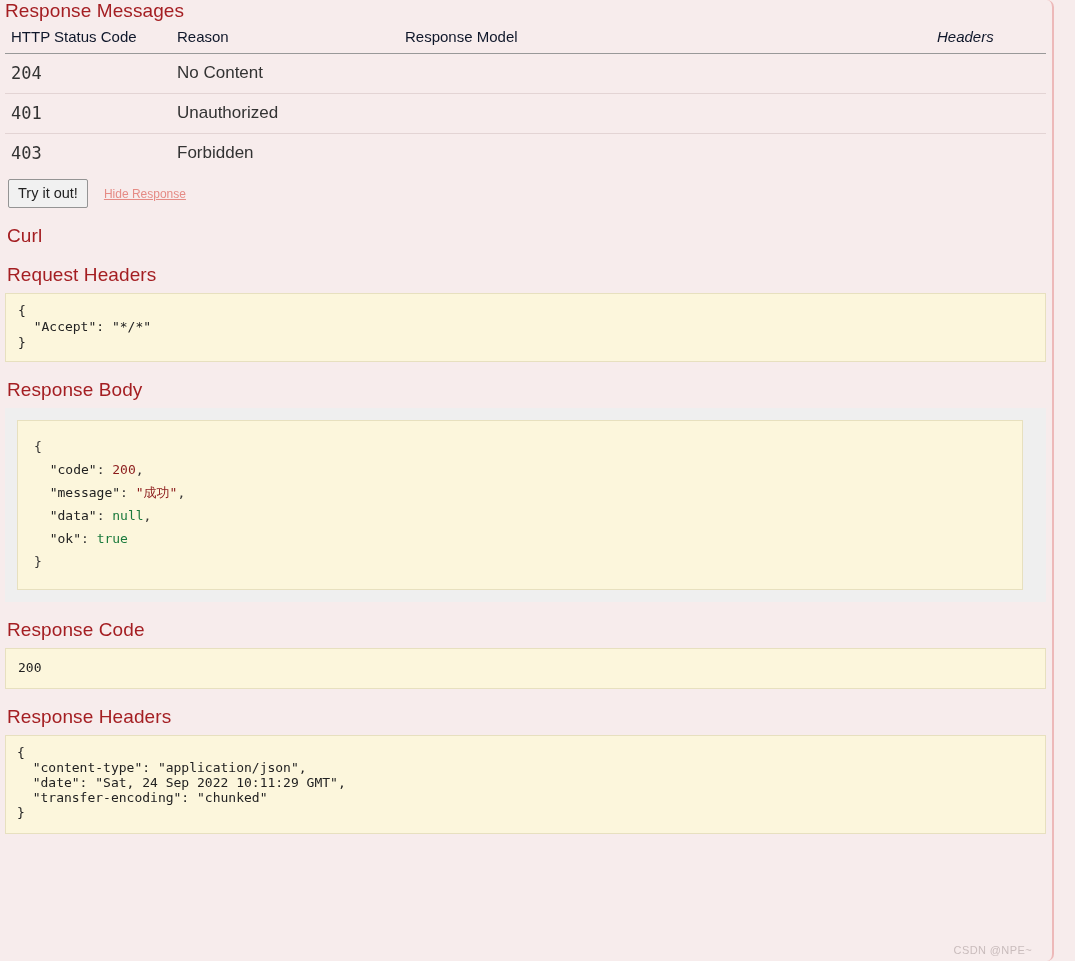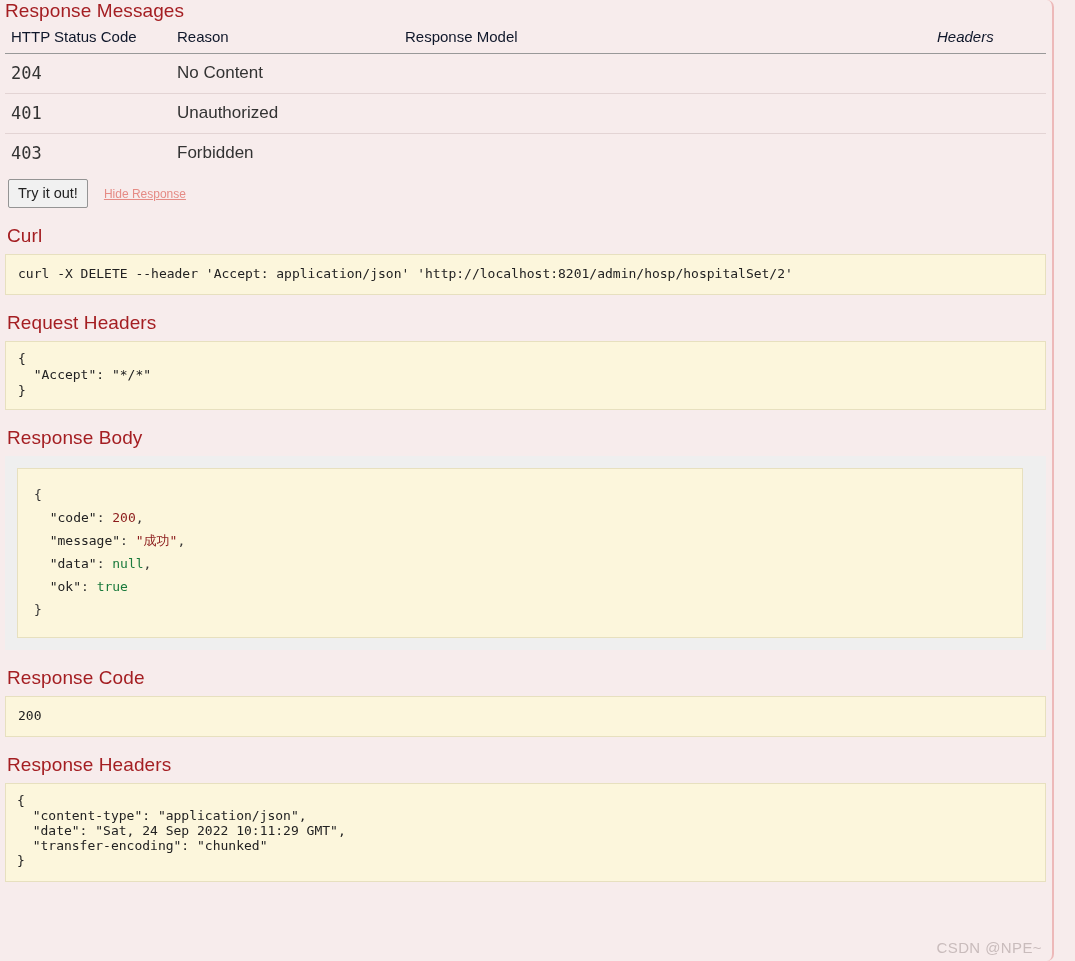--- a/index.html
+++ b/index.html
@@ -138,24 +138,24 @@
   .tok-str   { color: #8b1a1a; }
   .tok-bool  { color: #1a7a3c; }
   .tok-null  { color: #1a7a3c; }
   .tok-punct { color: #333; }
 
   pre.code-box.headers-body { line-height: 15px; padding: 9px 12px 13px 11px; }
 
   
   .watermark {
     position: absolute;
-    right: 10px;
+    right: 20px;
     bottom: 5px;
     font-family: "Liberation Sans", sans-serif;
-    font-size: 15px;
+    font-size: 11px;
     color: #c9bcbc;
     letter-spacing: 0.4px;
     user-select: none;
   }
 </style>
 </head>
 <body>
 
 <div class="page">
 
@@ -192,21 +192,20 @@
     </tbody>
   </table>
 
   <div class="action-row">
     <button class="try-btn">Try it out!</button>
     <a class="hide-response">Hide Response</a>
   </div>
 
   <div class="block">
     <h4 class="section-title">Curl</h4>
-    <pre class="code-box one-line">curl -X DELETE --header 'Accept: application/json' 'http://localhost:8201/admin/hosp/hospitalSet/2'</pre>
   </div>
 
 
   <div class="block">
     <h4 class="section-title">Request Headers</h4>
     <pre class="code-box">{
   "Accept": "*/*"
 }</pre>
   </div>
 

